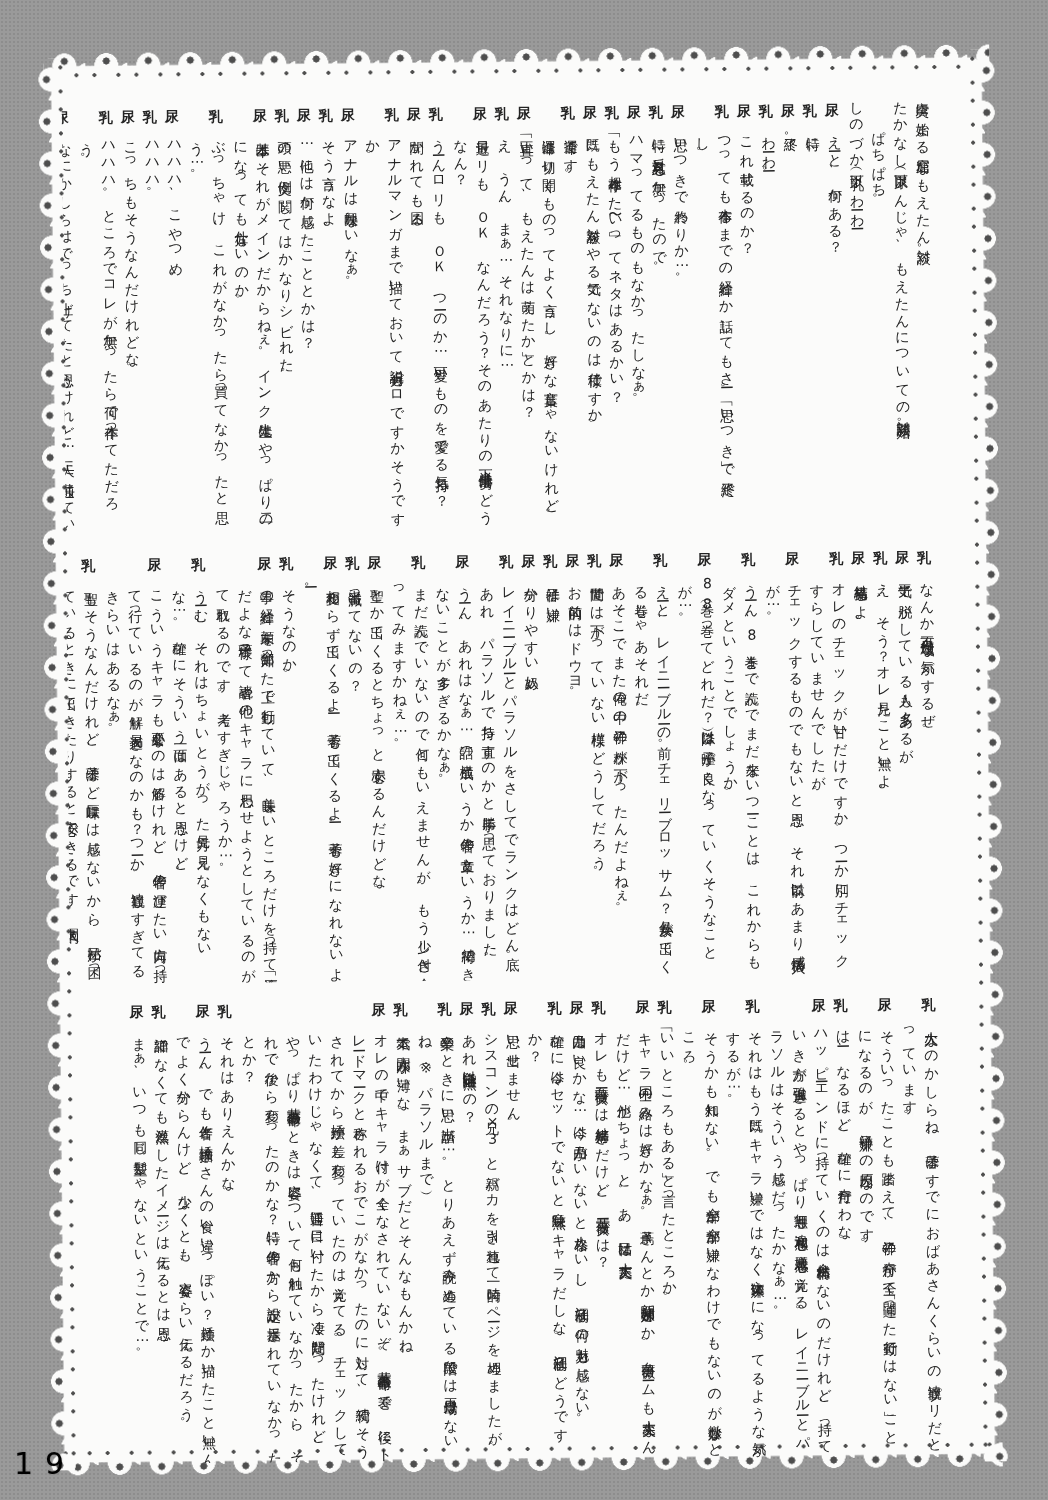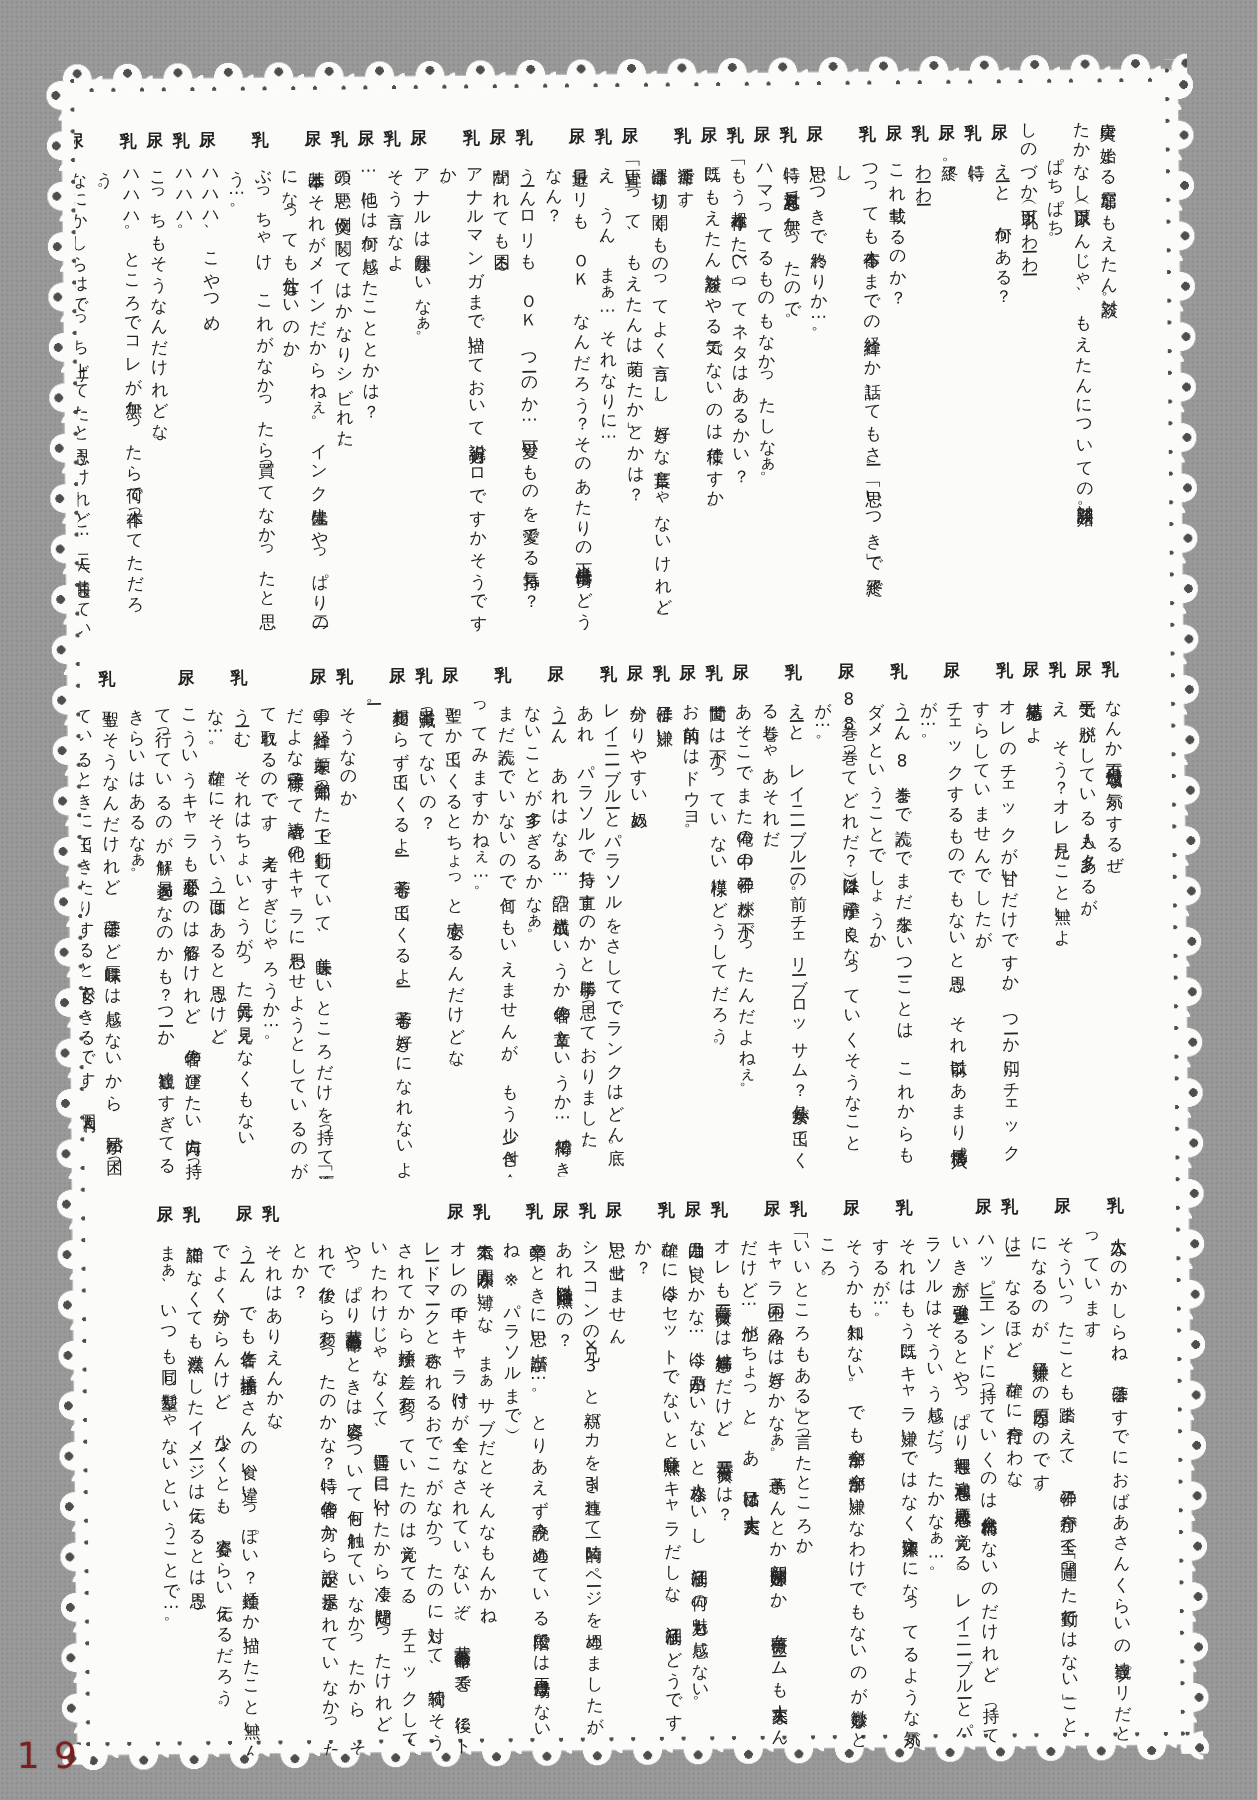--- a/index.html
+++ b/index.html
@@ -77,21 +77,21 @@
   .u{position:relative;padding-top:34px;height:calc(100% - 34px);}
   .u.nolabel{padding-top:0;height:100%;}
   .spk{
     position:absolute;top:0;right:2.5px;
     font-weight:700;letter-spacing:0;
   }
   .txt{white-space:pre-line;}
   
   .pageno{
     position:absolute;left:14px;top:1446px;
-    font-size:30px;letter-spacing:12px;color:#7f1d1d;
+    font-size:30px;letter-spacing:12px;color:#000000;
     text-shadow:0 0 2px rgba(70,70,70,.45);
     text-align:center;
   }
 </style>
 </head>
 <body>
 
 <div class="paper">
   <div class="lace top"></div>
   <div class="lace bottom"></div>

